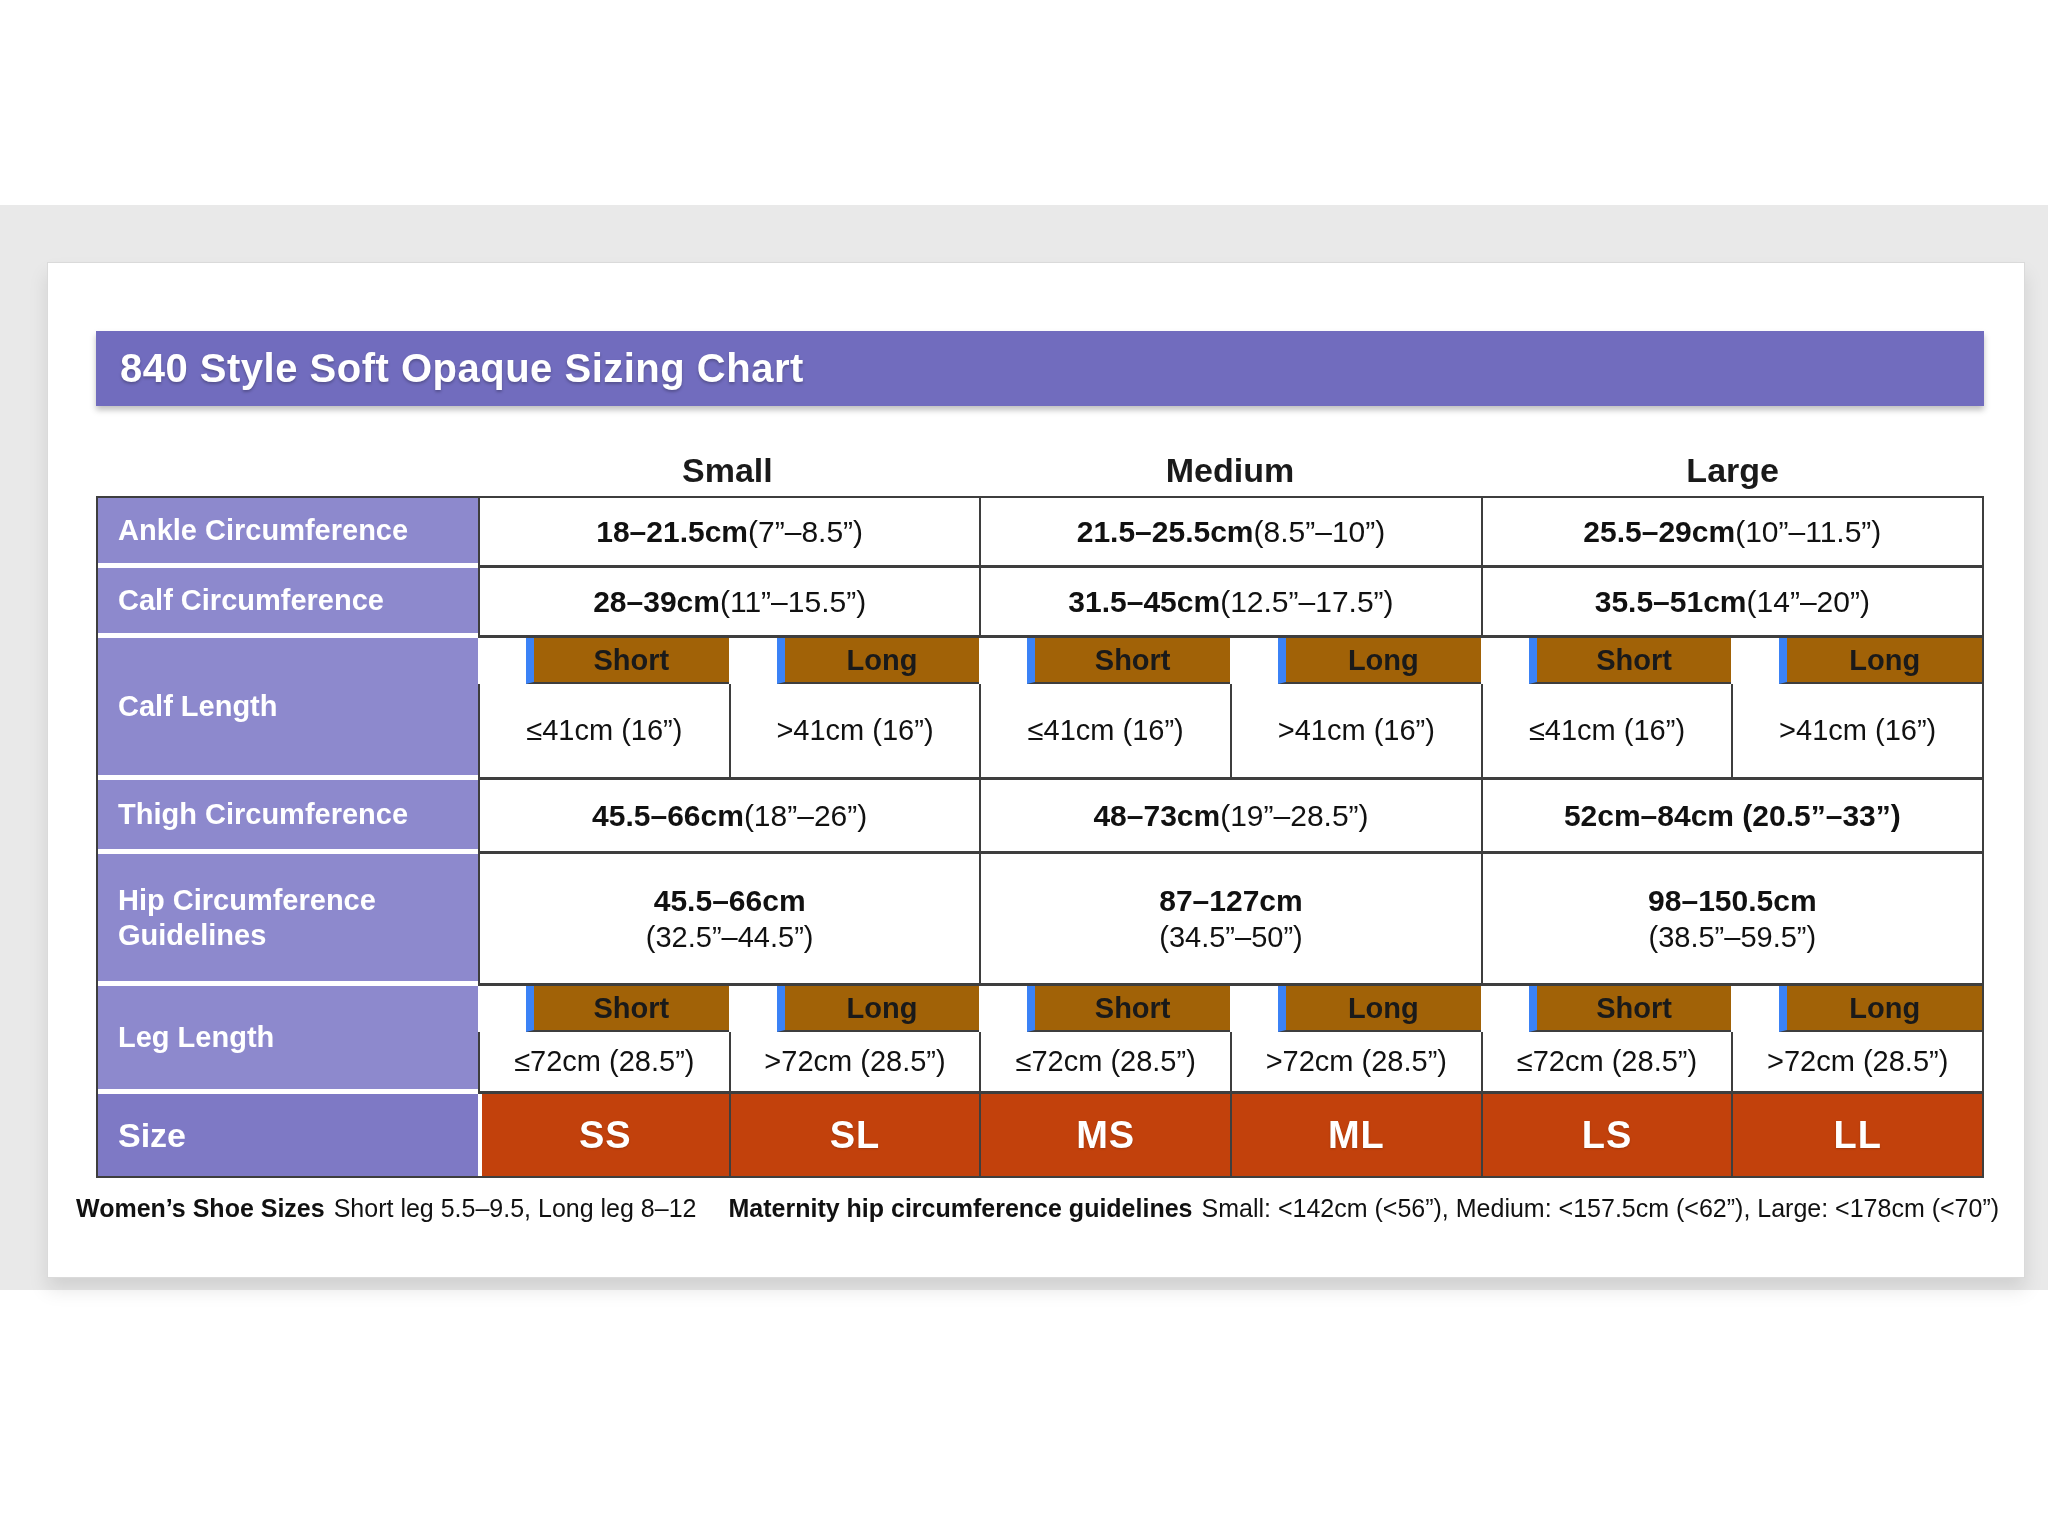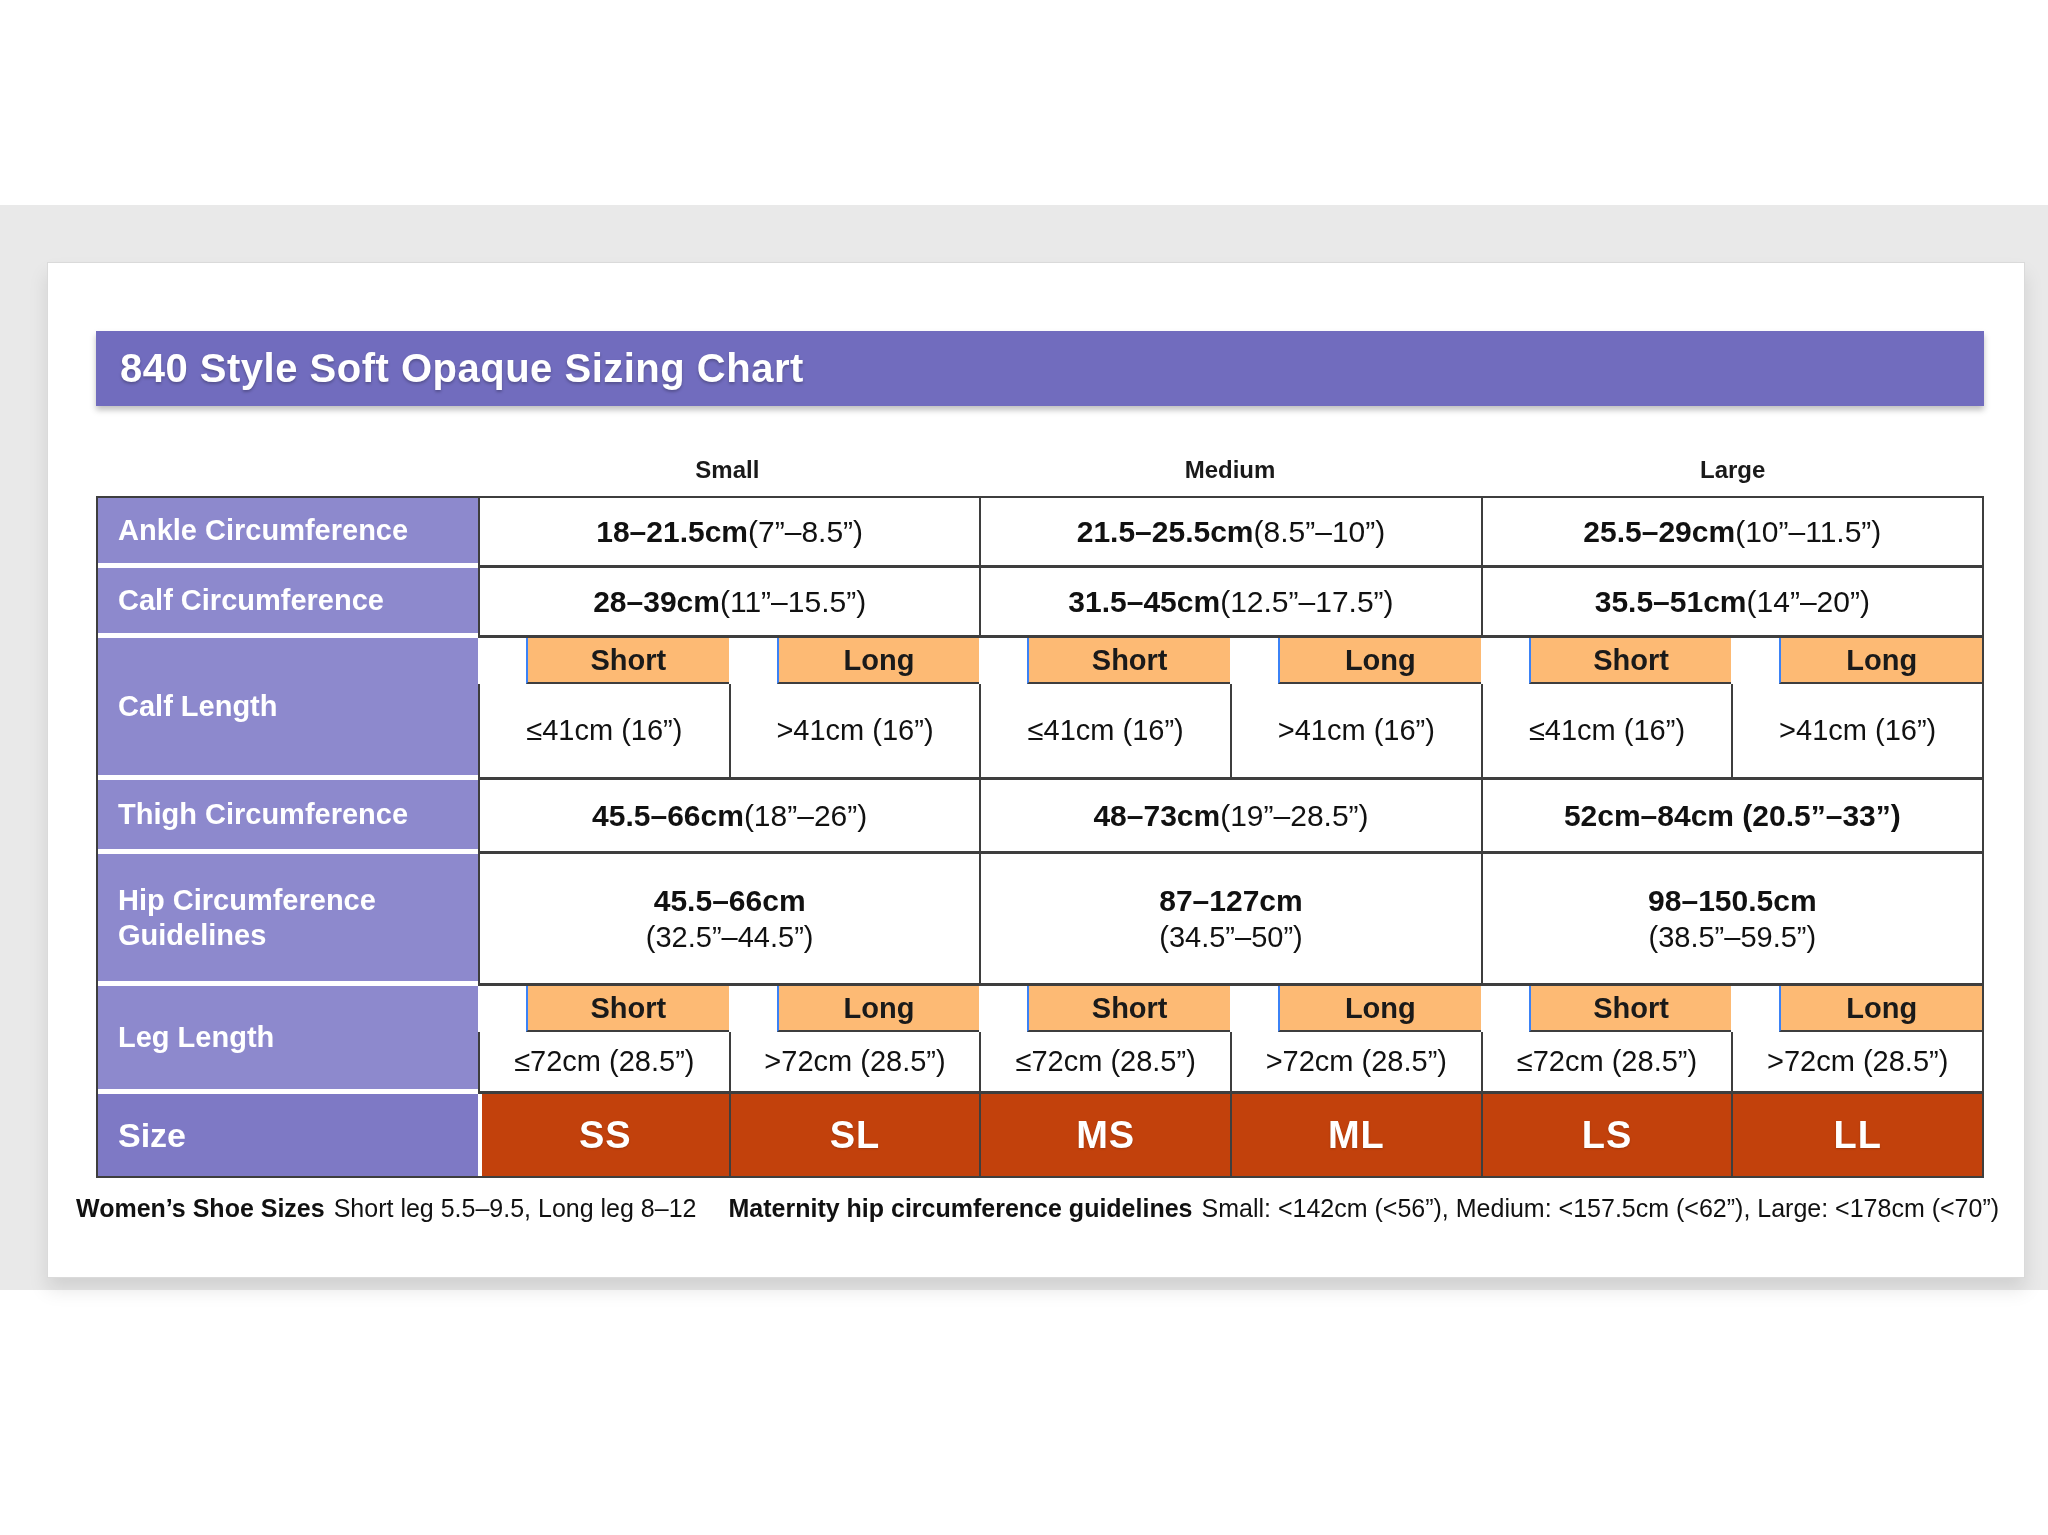--- a/index.html
+++ b/index.html
@@ -26,21 +26,21 @@
   .titlebar span {
     color:#fff; font-size:40px; font-weight:700; letter-spacing:0.5px;
     text-shadow:0 2px 3px rgba(0,0,0,0.25);
   }
 
   .hdr-row {
     width:1888px; height:52px; margin-top:38px;
     display:grid; grid-template-columns:380px repeat(6,1fr);
     align-items:center;
   }
-  .hdr { grid-row:1; text-align:center; font-size:24px; font-weight:700; color:#1a1a1a; }
+  .hdr { grid-row:1; text-align:center; font-size:34px; font-weight:700; color:#1a1a1a; }
 
   .tbl {
     width:1888px;
     display:grid;
     grid-template-columns:380px repeat(6,1fr);
     grid-template-rows:70px 70px 46px 96px 74px 132px 46px 62px 82px;
     border:2px solid #3e3e3e;
     background:#fff;
   }
   .cell { display:flex; align-items:center; justify-content:center; }
@@ -56,21 +56,21 @@
 
   .d { background:#fff; border-left:2px solid #3e3e3e; border-bottom:3px solid #3e3e3e; font-size:30px; }
   .d .b { font-weight:700; }
   .d .n { font-weight:400; }
 
   .two-line { flex-direction:column; line-height:1.25; }
   .two-line .b { font-weight:700; }
   .two-line .n { font-weight:400; font-size:29px; }
 
   .sub {
-    background:#fdba74; border-left:2px solid #3b82f6; border-bottom:2px solid #3e3e3e;
+    background:#a16207; border-left:8px solid #3b82f6; border-bottom:2px solid #3e3e3e;
     font-size:29px; font-weight:700; color:#1a1a1a;margin-left:48px;
   }
   .val { background:#fff; border-left:2px solid #3e3e3e; border-bottom:3px solid #3e3e3e; font-size:29px; font-weight:400; }
 
   .sizecell {
     background:#c2410c; border-left:2px solid #3e3e3e; border-bottom:none;
     color:#fff; font-size:38px; font-weight:700; letter-spacing:1px;
     text-shadow:0 1px 2px rgba(0,0,0,0.2);
   }
   .sizecell.first { border-left:4px solid #ffffff; }

